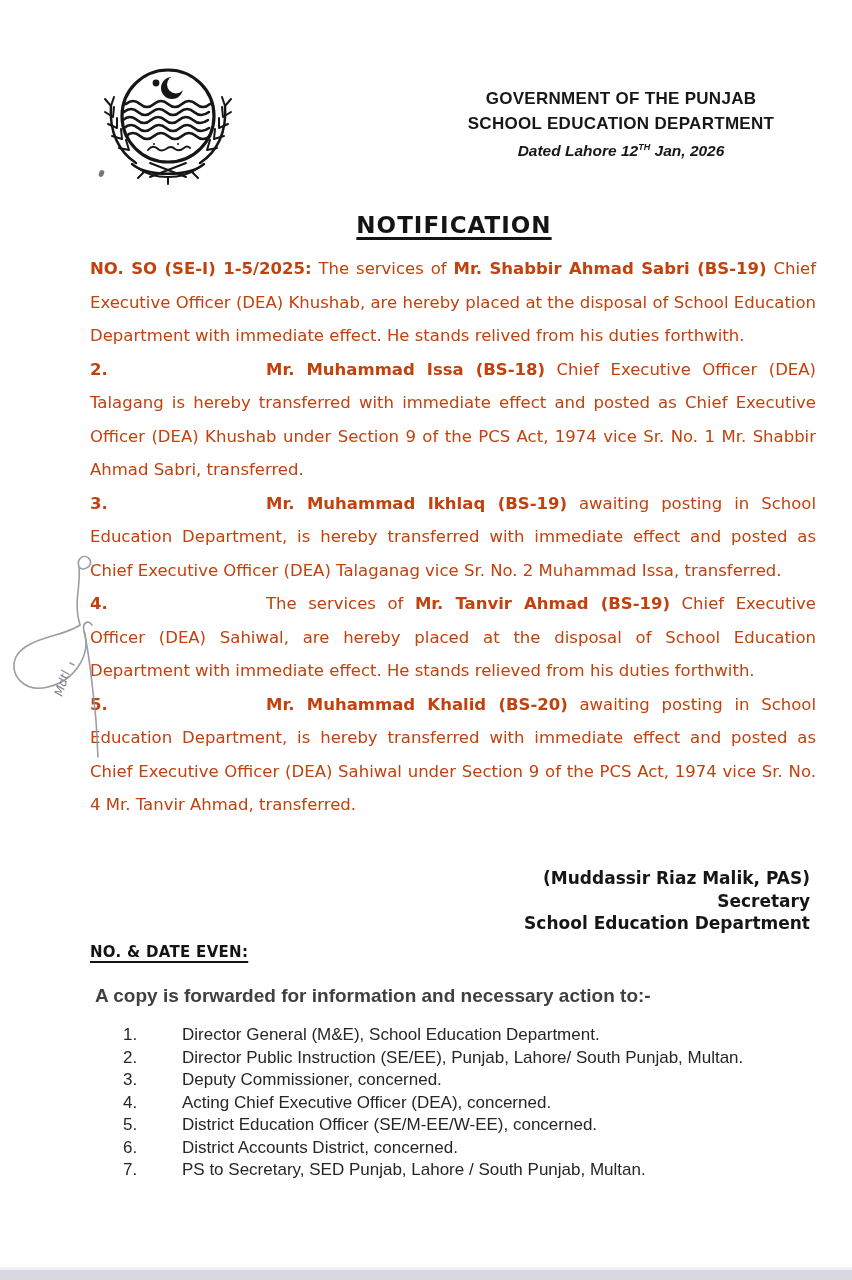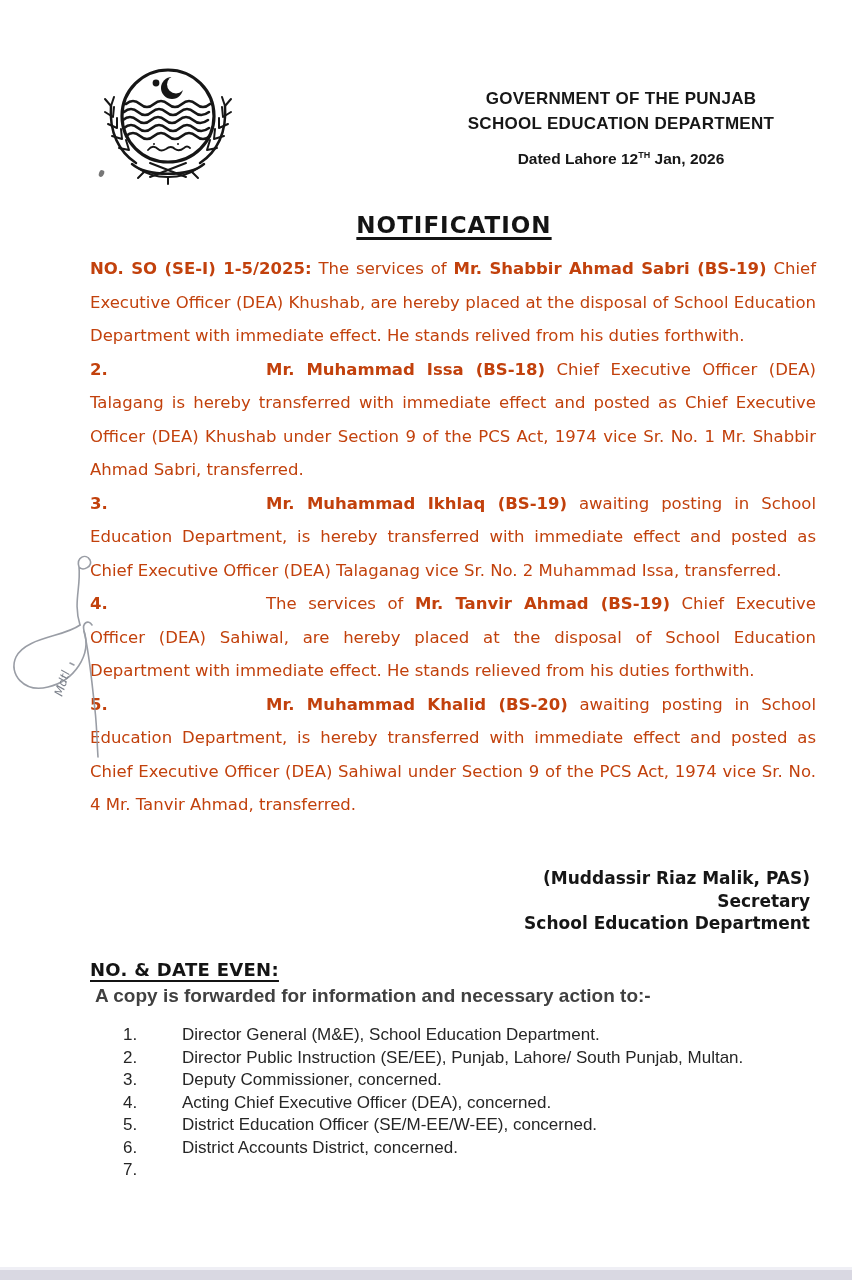--- a/index.html
+++ b/index.html
@@ -8,21 +8,21 @@
     background:#ffffff; overflow:hidden;
     font-family:"DejaVu Sans", sans-serif; color:#1c1c1c;
   }
   
   .logo { position:absolute; left:92px; top:60px; width:152px; height:130px; }
   .header-text {
     position:absolute; left:430px; top:86px; width:382px; text-align:center;
     font-family:"Liberation Sans", sans-serif; font-weight:bold; color:#171717;
   }
   .hdr-line { font-size:17px; line-height:25px; letter-spacing:0.3px; }
-  .hdr-date { font-size:15.5px; line-height:22px; margin-top:8px; }
+  .hdr-date { font-size:15.5px; line-height:22px; margin-top:0;font-style:italic; }
   .hdr-date sup { font-size:9px; vertical-align:6px; letter-spacing:0; }
   
   .title-wrap { position:absolute; top:212px; left:0; width:100%; text-align:center;
     padding-left:56px; box-sizing:border-box; }
   .title-wrap span {
     font-size:23px; font-weight:bold; letter-spacing:1px;
     text-decoration:underline; text-underline-offset:4px; text-decoration-thickness:2.5px;
     color:#141414;
   }
   
@@ -34,24 +34,23 @@
   .b { font-weight:bold; }
   .tab { display:inline-block; width:176px; font-weight:bold; }
   
   .signature {
     position:absolute; left:500px; top:867px; width:310px; text-align:right;
     font-weight:bold; font-size:17px; line-height:22.5px; color:#161616;
   }
   
   .ref-heading {
     position:absolute; left:90px; top:943px;
-    font-size:18px; font-weight:bold; letter-spacing:0.3px;
+    font-size:15px; font-weight:bold; letter-spacing:0.3px;
     text-decoration:underline; text-underline-offset:4px; text-decoration-thickness:2px;
     color:#141414;
-    margin-top:16px;
   }
   .copy-line {
     position:absolute; left:95px; top:985px;
     font-family:"Liberation Sans", sans-serif; font-weight:bold; font-size:19px; color:#404040;
   }
   .recipients {
     position:absolute; left:123px; top:1024px; width:700px;
     font-family:"Liberation Sans", sans-serif; font-size:17px; line-height:22.5px; color:#262626;
   }
   .recipient-row { display:flex; }
@@ -149,20 +148,21 @@
     <div class="recipient-row">
       <span class="recipient-num">5.</span>
       <span>District Education Officer (SE/M-EE/W-EE), concerned.</span>
     </div>
     <div class="recipient-row">
       <span class="recipient-num">6.</span>
       <span>District Accounts District, concerned.</span>
     </div>
     <div class="recipient-row">
       <span class="recipient-num">7.</span>
+      <span>PS to Secretary, SED Punjab, Lahore / South Punjab, Multan.</span>
     </div>
   </div>
 
   <svg class="scribble" viewBox="0 0 135 225" xmlns="http://www.w3.org/2000/svg">
     <g stroke="#8f939c" fill="none" stroke-width="1.6" stroke-linecap="round" opacity="0.9">
       <path d="M79,22 C76,12 86,8 90,15 C93,21 83,27 79,22 C81,42 73,58 80,80"></path>
       <path d="M80,80 C64,92 26,92 16,112 C8,129 24,148 48,142 C74,136 92,110 84,86 C82,78 88,74 92,80"></path>
       <path d="M84,86 C90,112 92,140 95,165 C97,183 97,198 98,212"></path>
       <path d="M70,118 l4,2"></path>
     </g>

